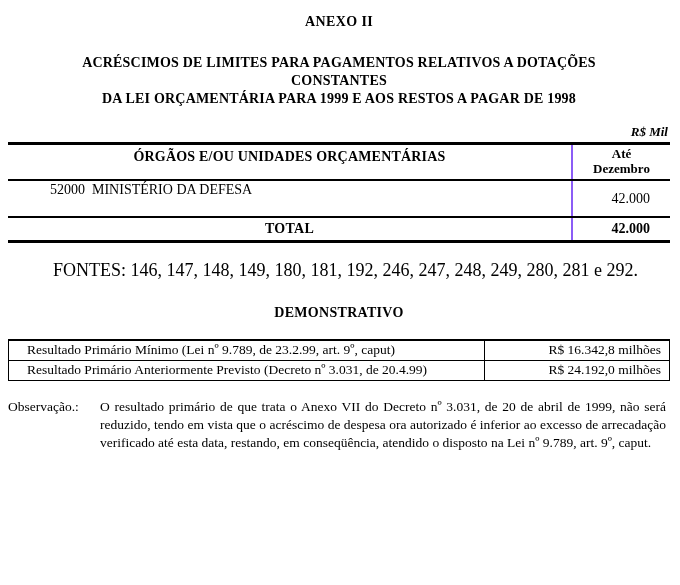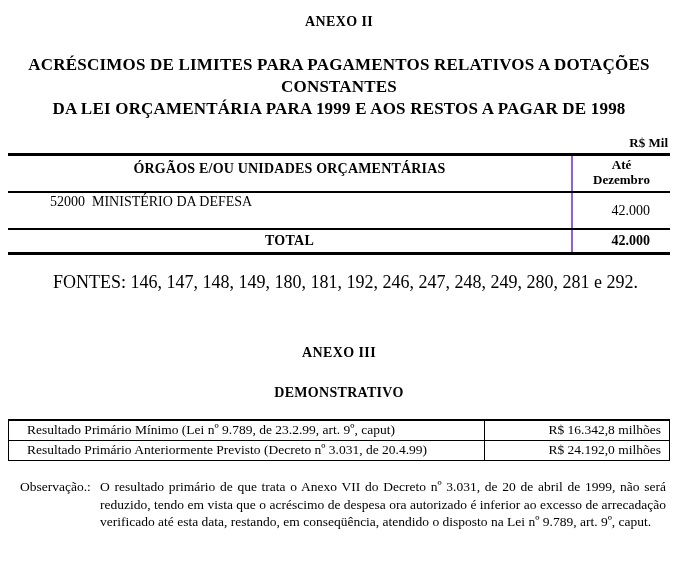--- a/index.html
+++ b/index.html
@@ -4,22 +4,22 @@
 <style>
   html,body{margin:0;padding:0;}
   body{
     width:680px;height:585px;background:#ffffff;color:#000;
     font-family:"Liberation Serif","DejaVu Serif",serif;
     -webkit-font-smoothing:antialiased;
   }
   .page{padding:14px 10px 0 8px;}
   .h{font-weight:bold;text-align:center;}
   .anexo2-title{font-size:14px;letter-spacing:.4px;}
-  .subtitle{margin-top:24px;font-size:17px;font-weight:bold;text-align:center;line-height:1.3;letter-spacing:.2px;}
-  .currency{margin-top:15px;text-align:right;font-weight:bold;font-size:13px;padding-right:2px;}
+  .subtitle{margin-top:24px;font-size:14px;font-weight:bold;text-align:center;line-height:1.3;letter-spacing:.2px;}
+  .currency{margin-top:15px;text-align:right;font-weight:bold;font-size:13px;padding-right:2px;font-style:italic;}
   table{border-collapse:collapse;width:100%;table-layout:fixed;}
   .t1{margin-top:2px;border-top:3px solid #000;border-bottom:3px solid #000;}
   .t1 th,.t1 td{font-size:14px;vertical-align:middle;}
   .t1 .c2{width:97px;border-left:2px solid #8b5cf6;text-align:center;}
   .t1 thead th{border-bottom:2px solid #000;font-weight:bold;padding:4px 0 14px;}
   .t1 thead th.c1{font-size:14px;letter-spacing:.2px;}
   .t1 thead th.c2{font-size:13px;line-height:1.15;padding:2px 0 3px;}
   .t1 td.orgao{padding:1px 0 18px 42px;white-space:pre-wrap;text-align:left;}
   .t1 td.val{text-align:right;padding-right:20px;}
   .t1 tbody tr.data-row td{border-bottom:2px solid #000;}
@@ -27,21 +27,21 @@
   .t1 tr.total td.total-label{text-align:center;letter-spacing:.3px;}
   .t1 tr.total td.val{padding-right:20px;}
   .fontes{margin-top:17px;font-size:18px;margin-left:45px;}
   .anexo3-title{margin-top:52px;font-size:14px;letter-spacing:.4px;}
   .demonstrativo{margin-top:24px;font-size:14px;letter-spacing:.3px;}
   .lawref{margin-top:24px;font-size:13px;}
   .t2{margin-top:18px;border:1px solid #000;border-top:2px solid #000;}
   .t2 td{border:1px solid #000;font-size:13.5px;padding:1px 18px 2px;vertical-align:middle;}
   .t2 td.value{width:158px;text-align:right;padding-right:8px;}
   .obs{margin-top:17px;position:relative;padding-left:92px;font-size:13.5px;text-align:justify;line-height:1.3;padding-right:4px;}
-  .obs-label{position:absolute;left:12px;top:0;}
+  .obs-label{position:absolute;left:0;top:0;}
 </style>
 </head>
 <body>
 
 <div class="page">
 
   <div class="h anexo2-title">ANEXO II</div>
 
   <div class="subtitle">
     <div>ACRÉSCIMOS DE LIMITES PARA PAGAMENTOS RELATIVOS A DOTAÇÕES</div>
@@ -68,21 +68,20 @@
       </tr>
       <tr class="total">
         <td class="c1 total-label">TOTAL</td>
         <td class="c2 val">42.000</td>
       </tr>
     </tbody>
   </table>
 
   <div class="fontes">FONTES: 146, 147, 148, 149, 180, 181, 192, 246, 247, 248, 249, 280, 281 e 292.</div>
 
-  <div class="h anexo3-title">ANEXO III</div>
 
   <div class="h demonstrativo">DEMONSTRATIVO</div>
 
 
   <table class="t2">
     <tbody>
       <tr>
         <td class="label">Resultado Primário Mínimo (Lei nº 9.789, de 23.2.99, art. 9º, caput)</td>
         <td class="value">R$ 16.342,8 milhões</td>
       </tr>

